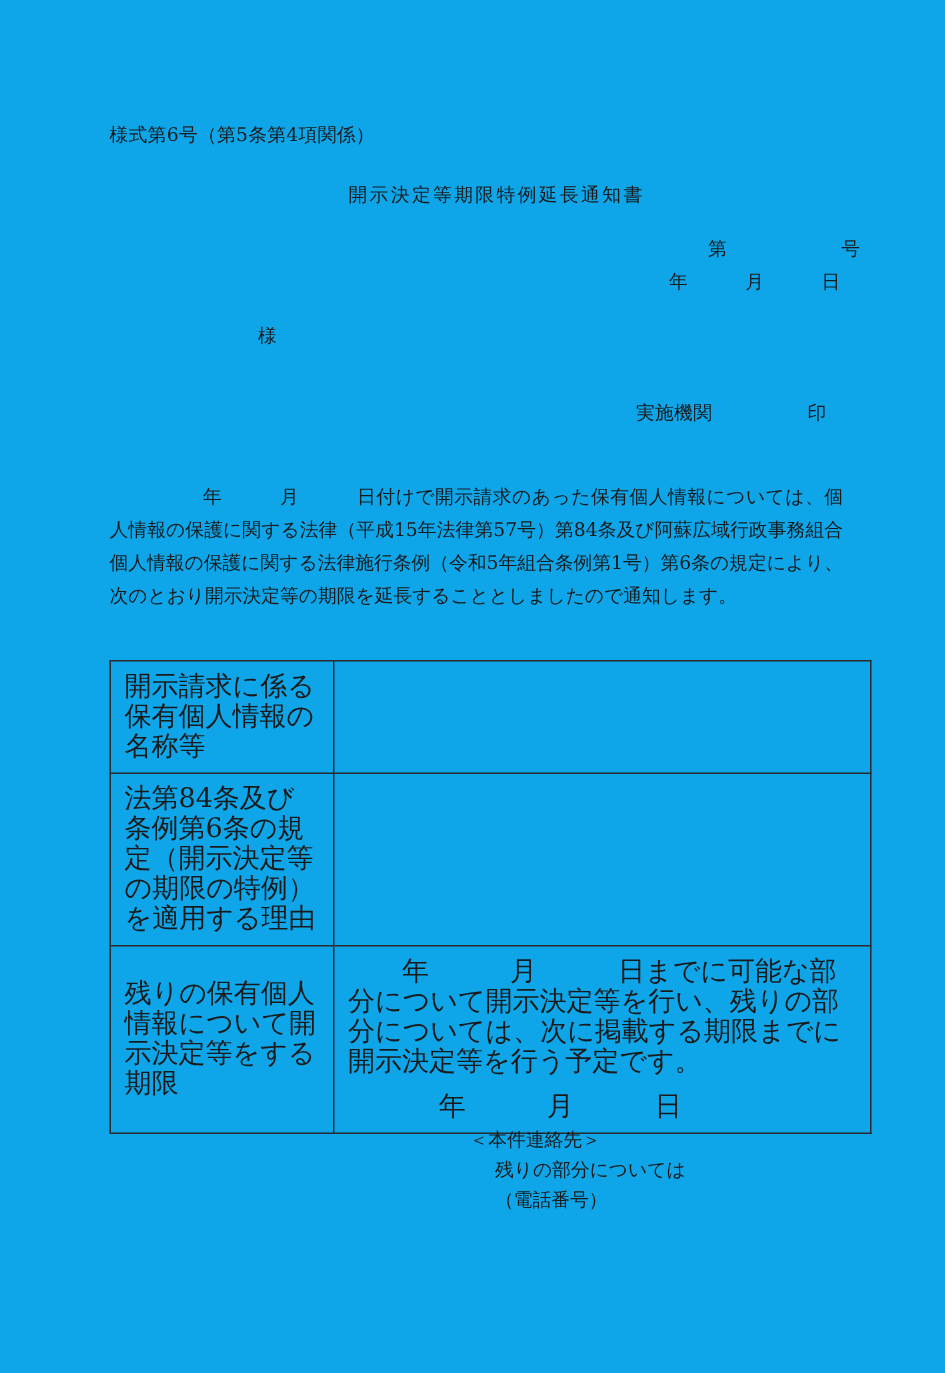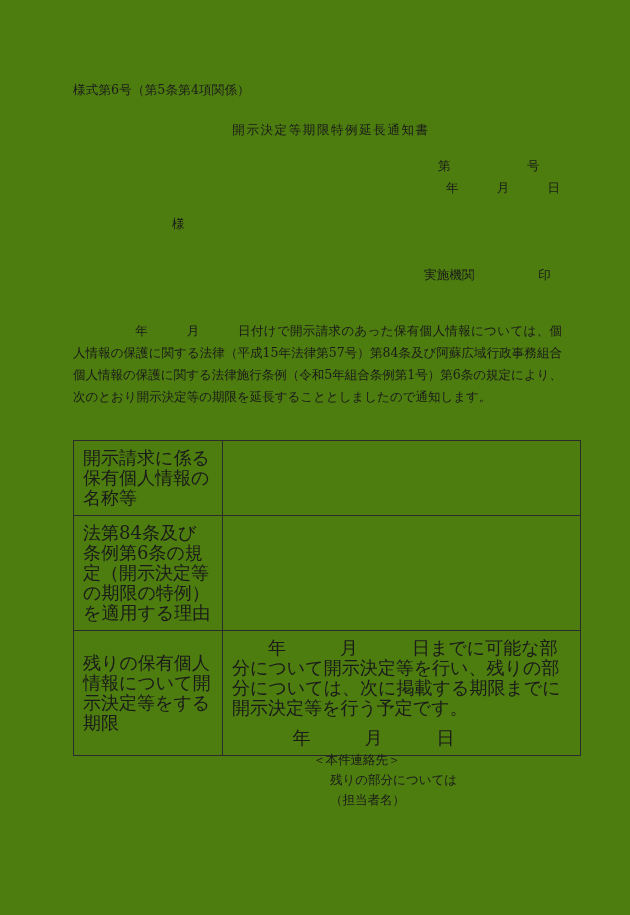--- a/index.html
+++ b/index.html
@@ -8,21 +8,21 @@
     background: #ffffff;
   }
   body {
     font-family: "DejaVu Serif", "Liberation Serif", serif;
     color: #1a1a1a;
   }
   #page {
     position: relative;
     width: 630px;
     height: 915px;
-    background: #4d7c0f;
+    background: #0ea5e9;
     overflow: hidden;
   }
 
   
   .abs { position: absolute; }
 
   #form-number {
     left: 73px;
     top: 82px;
     font-size: 12.5px;
@@ -35,21 +35,21 @@
     top: 122px;
     width: 630px;
     text-align: center;
     font-size: 12.5px;
     letter-spacing: 1.6px;
     padding-left: 32px;
     box-sizing: border-box;
   }
 
   #doc-number {
-    left: 438px;
+    left: 472px;
     top: 158px;
     font-size: 12.5px;
     white-space: pre;
     letter-spacing: 0.2px;
   }
   #doc-date {
     left: 446px;
     top: 180px;
     font-size: 12.5px;
     white-space: pre;
@@ -168,16 +168,16 @@
           <span class="cell-para"><span class="indent-sm"></span><span>年　　　月　　　日</span><span>までに可能な部分について開示決定等を行い、残りの部分については、次に掲載する期限までに開示決定等を行う予定です。</span></span>
           <span class="cell-date">年　　　月　　　日</span>
         </td>
       </tr>
     </tbody>
   </table>
 
   <div class="abs" id="contact">
     <span class="ct-head">＜本件連絡先＞</span>
     <span class="ct-line">残りの部分については</span>
-    <span class="ct-line">（担当者名）</span>
+    <span class="ct-line">（電話番号）</span>
   </div>
 
 </div>
 
 </body></html>

